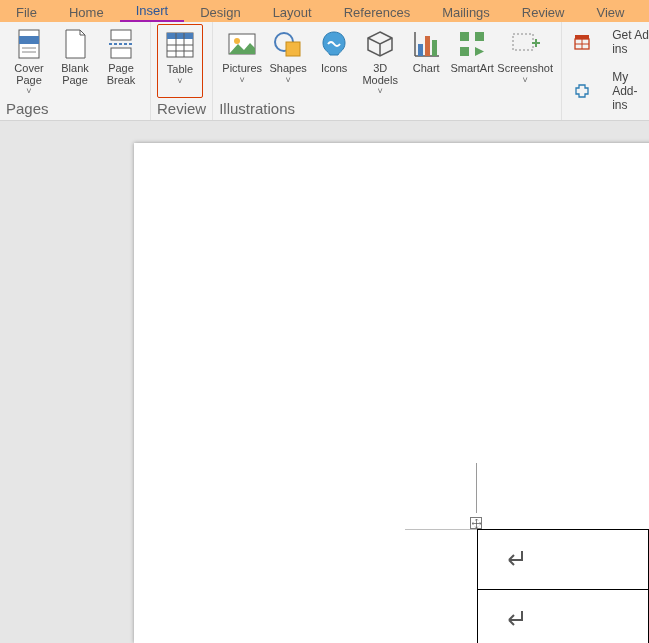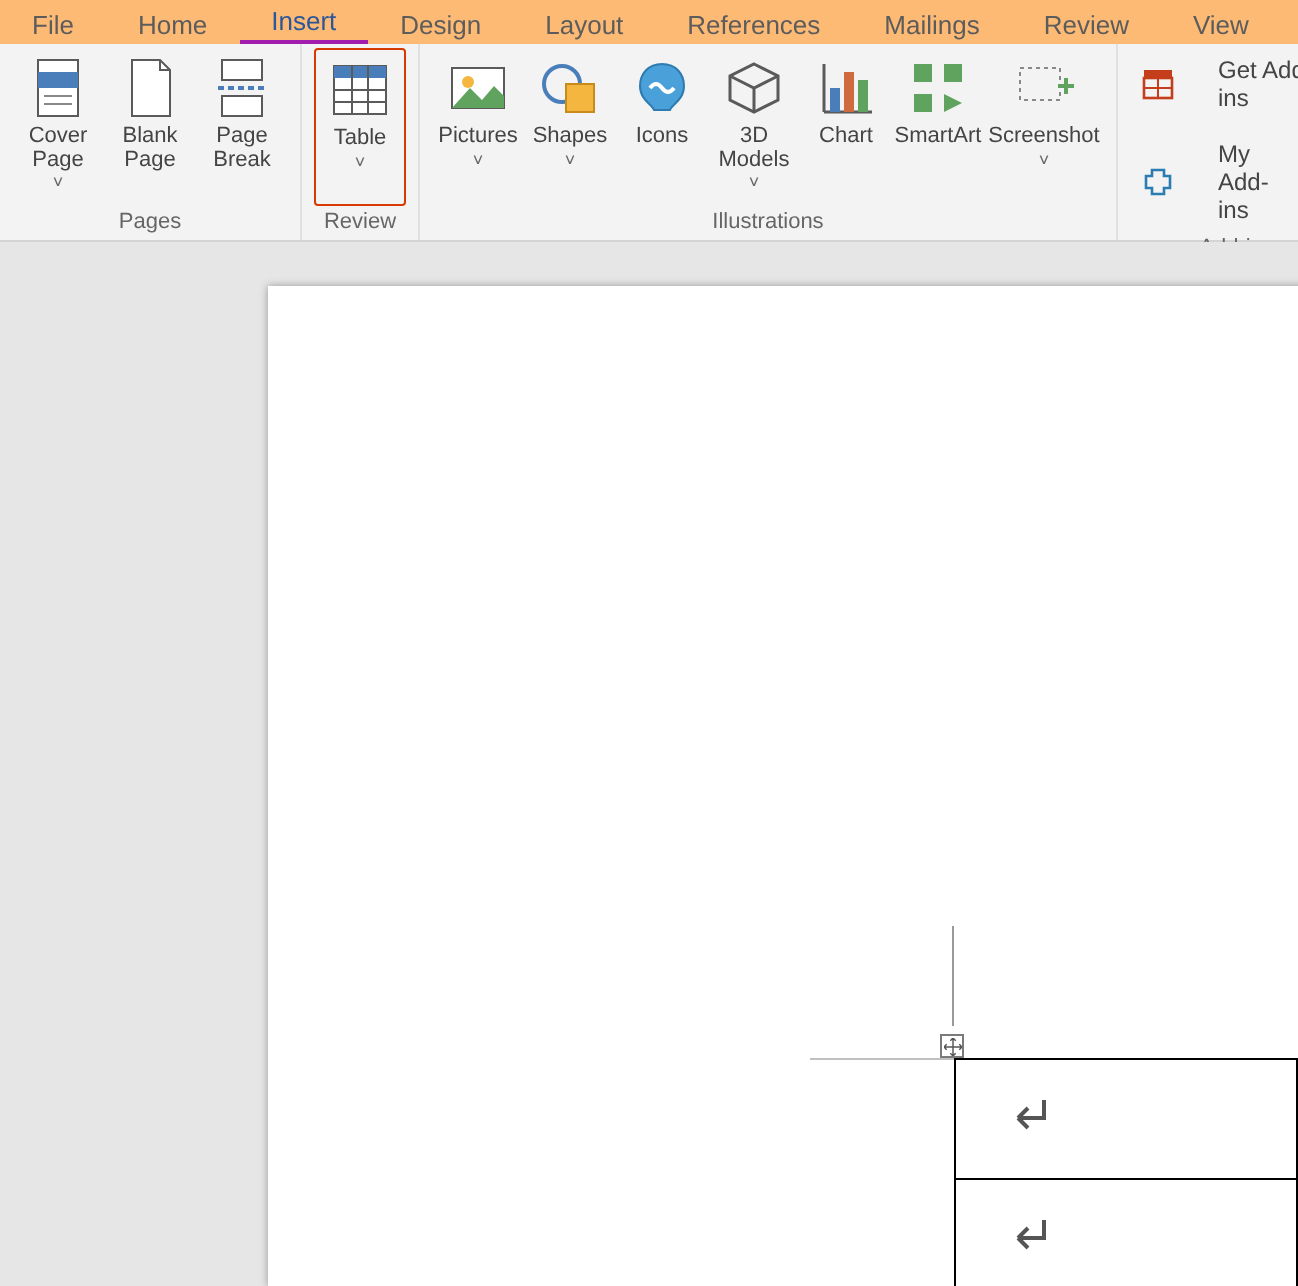--- a/index.html
+++ b/index.html
@@ -6,21 +6,21 @@
   body { width: 649px; height: 643px; overflow: hidden; background: #e6e6e6; }
 
   
   .tabstrip      { display: flex; align-items: flex-end; background: #fdba74; font-size: 13px; height: 22px; user-select: none; }
   .tabstrip .tab { padding: 3px 16px 2px; cursor: pointer; color: #5c5c5c; }
   .tabstrip .tab.active { color: #2b579a; border-bottom: 2px solid #a21caf; }
 
   
   .ribbon  { display: flex; background: #f3f3f3; border-bottom: 1px solid #d4d4d4; height: 99px; }
   .group   { display: flex; flex-direction: column; align-items: stretch; padding: 2px 6px 0; border-right: 1px solid #e1e1e1; }
-  .group-label { text-align: center; font-size: 11px; color: #666; padding: 2px 0 3px; }
+  .group-label { text-align: left; font-size: 15px; color: #666; padding: 2px 0 3px; }
   .btns    { display: flex; flex: 1; }
   .big-btn { display: flex; flex-direction: column; align-items: center; justify-content: flex-start; width: 46px; padding-top: 4px; font-size: 11px; line-height: 1.05; color: #444; cursor: pointer; text-align: center; }
   .big-btn.wide { width: 60px; }
   .big-btn .ico { width: 32px; height: 32px; display: flex; align-items: center; justify-content: center; }
   .big-btn .lbl { margin-top: 3px; }
   .big-btn .drop { font-size: 9px; color: #666; margin-top: 1px; }
   .highlight { border: 1.5px solid #d83b01; border-radius: 2px; }
   .addin-btn { display: flex; align-items: center; gap: 22px; font-size: 12px; color: #444; padding: 4px 6px; cursor: pointer; }
   .addin-btn svg { flex-shrink: 0; }
   .addin-btn .caret { font-size: 9px; color: #666; margin-left: 4px; }

